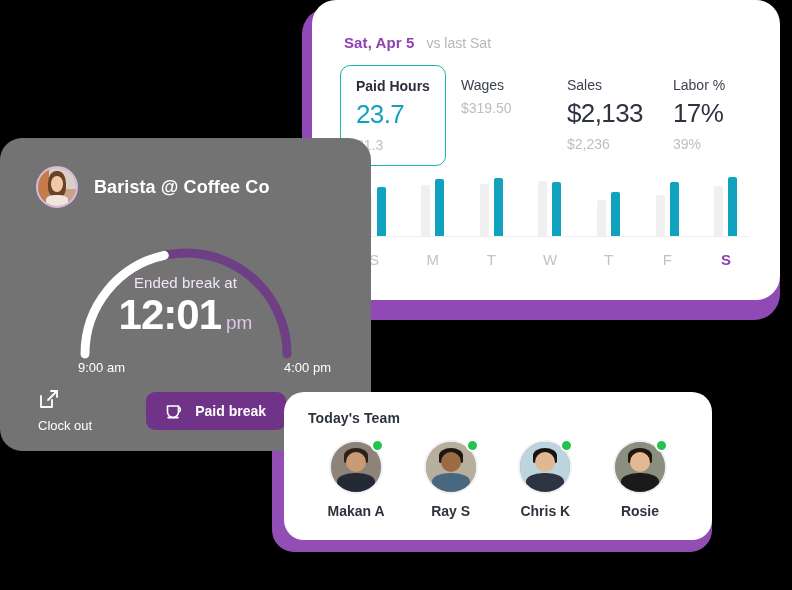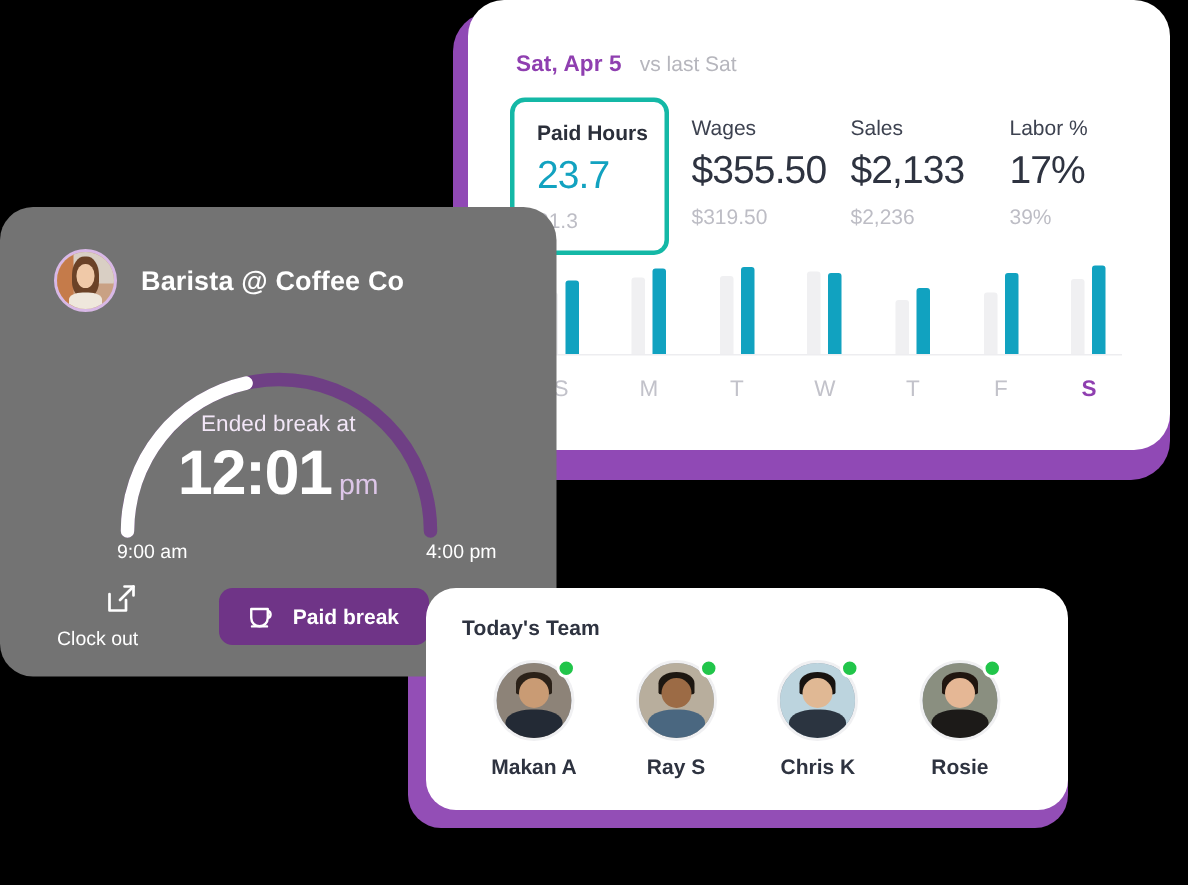--- a/index.html
+++ b/index.html
@@ -77,21 +77,21 @@
     display: flex;
     margin-top: 14px;
     align-items: stretch;
   }
   .metric {
     box-sizing: border-box;
     padding: 12px 14px 12px 15px;
     min-width: 106px;
   }
   .metric.selected {
-    border: 3px solid #14b8a6;
+    border: 1px solid #14b8a6;
     border-radius: 10px;
     padding: 12px 14px 12px 15px;
   }
   .metric-label {
     font-size: 14px;
     color: #3d4250;
     white-space: nowrap;
   }
   .metric.selected .metric-label {
     font-weight: bold;
@@ -253,21 +253,21 @@
     left: 0; right: 0;
     top: 250px;
     display: flex;
     align-items: center;
     padding-left: 38px;
     gap: 54px;
   }
   .clock-out {
     display: flex;
     flex-direction: column;
-    align-items: flex-end;
+    align-items: flex-start;
     gap: 8px;
     color: #ffffff;
     font-size: 13px;
   }
   .break-btn {
     background: #6f3487;
     color: #ffffff;
     border: none;
     border-radius: 9px;
     height: 38px;
@@ -367,21 +367,20 @@
     <div class="metrics-row">
 
       <div class="metric selected">
         <div class="metric-label">Paid Hours</div>
         <div class="metric-value">23.7</div>
         <div class="metric-prev">21.3</div>
       </div>
 
       <div class="metric">
         <div class="metric-label">Wages</div>
-        <div class="metric-value">$355.50</div>
         <div class="metric-prev">$319.50</div>
       </div>
 
       <div class="metric">
         <div class="metric-label">Sales</div>
         <div class="metric-value">$2,133</div>
         <div class="metric-prev">$2,236</div>
       </div>
 
       <div class="metric">

